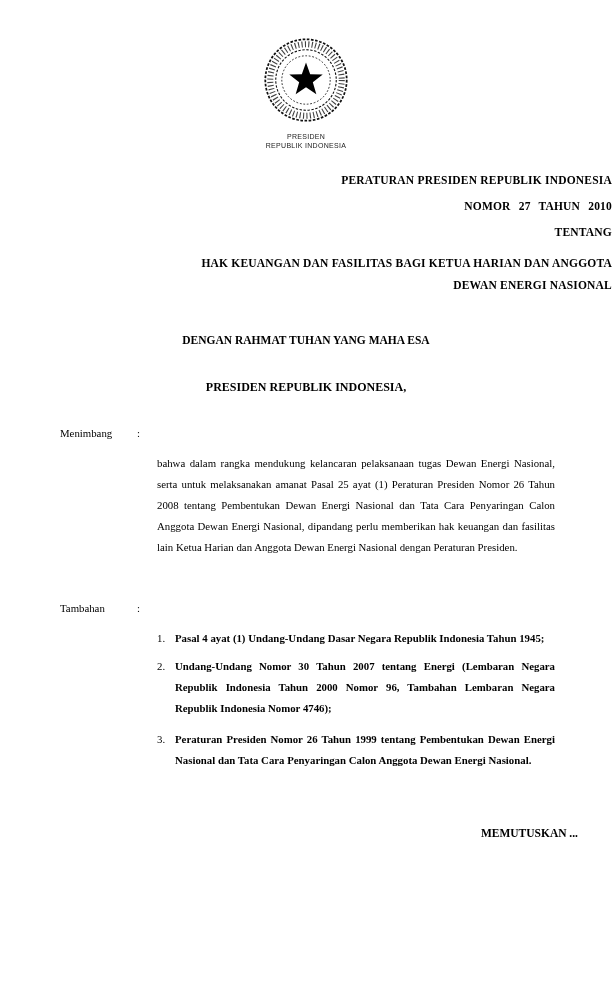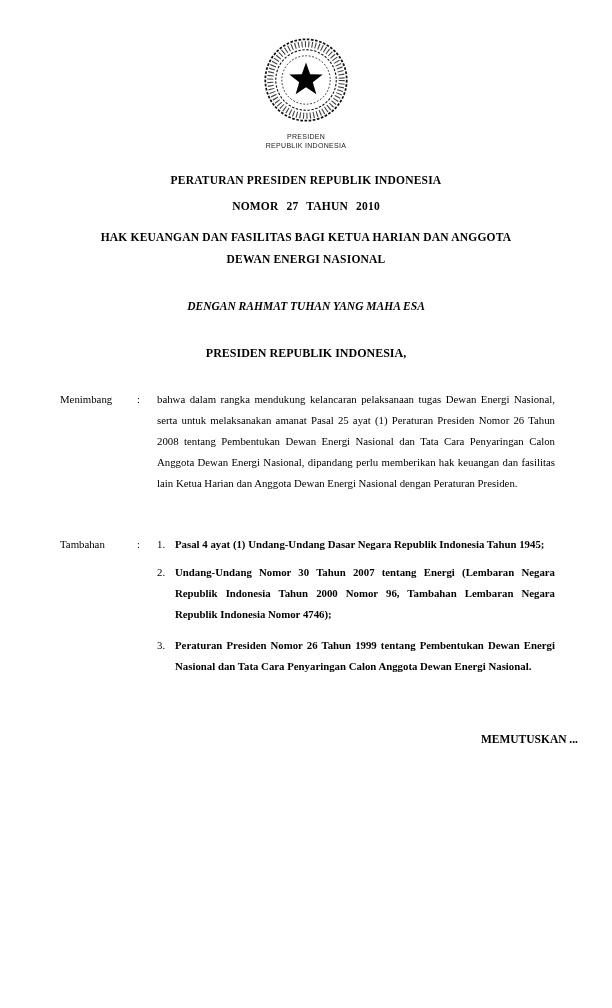--- a/index.html
+++ b/index.html
@@ -21,51 +21,50 @@
   .emblem-caption {
     margin-top: 4px;
     font-family: "Liberation Sans", sans-serif;
     font-size: 7px;
     line-height: 9px;
     letter-spacing: 0.3px;
     color: #222;
   }
   .title-block {
     margin-top: 24px;
-    text-align: center;
+    text-align: right;
     font-weight: bold;
     font-size: 11.5px;
     letter-spacing: 0.2px;
   }
   .title-block .tline { margin-bottom: 14px; }
   .subject-lines { line-height: 22px; margin-bottom: 0; }
   .grace-line {
-    margin-top: 30px;
+    margin-top: 38px;
     text-align: center;
     font-weight: bold;
     font-size: 11.5px;
-    font-style: italic;
   }
   .president-line {
     margin-top: 34px;
     text-align: center;
     font-weight: bold;
     font-size: 12px;
   }
   .clause {
     display: flex;
     padding: 0 57px 0 60px;
     font-size: 10.8px;
     line-height: 21px;
   }
   .clause-considering { margin-top: 28px; }
   .clause-remembering { margin-top: 40px; }
   .clause-label { width: 77px; flex: none; }
   .clause-colon { width: 20px; flex: none; text-align: left; }
-  .clause-body { flex: 1; text-align: justify; }
+  .clause-body { flex: 1; text-align: justify; margin-top: 30px; }
   .num-item { display: flex; margin-bottom: 7px; }
   .num-item:last-child { margin-bottom: 0; }
   .num-item .num { width: 18px; flex: none; }
   .num-item .num-text { flex: 1; text-align: justify; font-weight: bold; }
   .num-item-3 { margin-top: 10px; }
   .decision-line {
     margin-top: 56px;
     padding-right: 34px;
     text-align: right;
     font-weight: bold;
@@ -88,20 +87,21 @@
     </svg>
     <div class="emblem-caption">
       <div>PRESIDEN</div>
       <div>REPUBLIK INDONESIA</div>
     </div>
   </div>
 
   <div class="title-block">
     <div class="tline">PERATURAN PRESIDEN REPUBLIK INDONESIA</div>
     <div class="tline nomor-line">NOMOR 27 TAHUN 2010</div>
+    <div class="tline">TENTANG</div>
     <div class="subject-lines">
       <div>HAK KEUANGAN DAN FASILITAS BAGI KETUA HARIAN DAN ANGGOTA</div>
       <div>DEWAN ENERGI NASIONAL</div>
     </div>
   </div>
 
   <div class="grace-line">DENGAN RAHMAT TUHAN YANG MAHA ESA</div>
 
   <div class="president-line">PRESIDEN REPUBLIK INDONESIA,</div>
 

